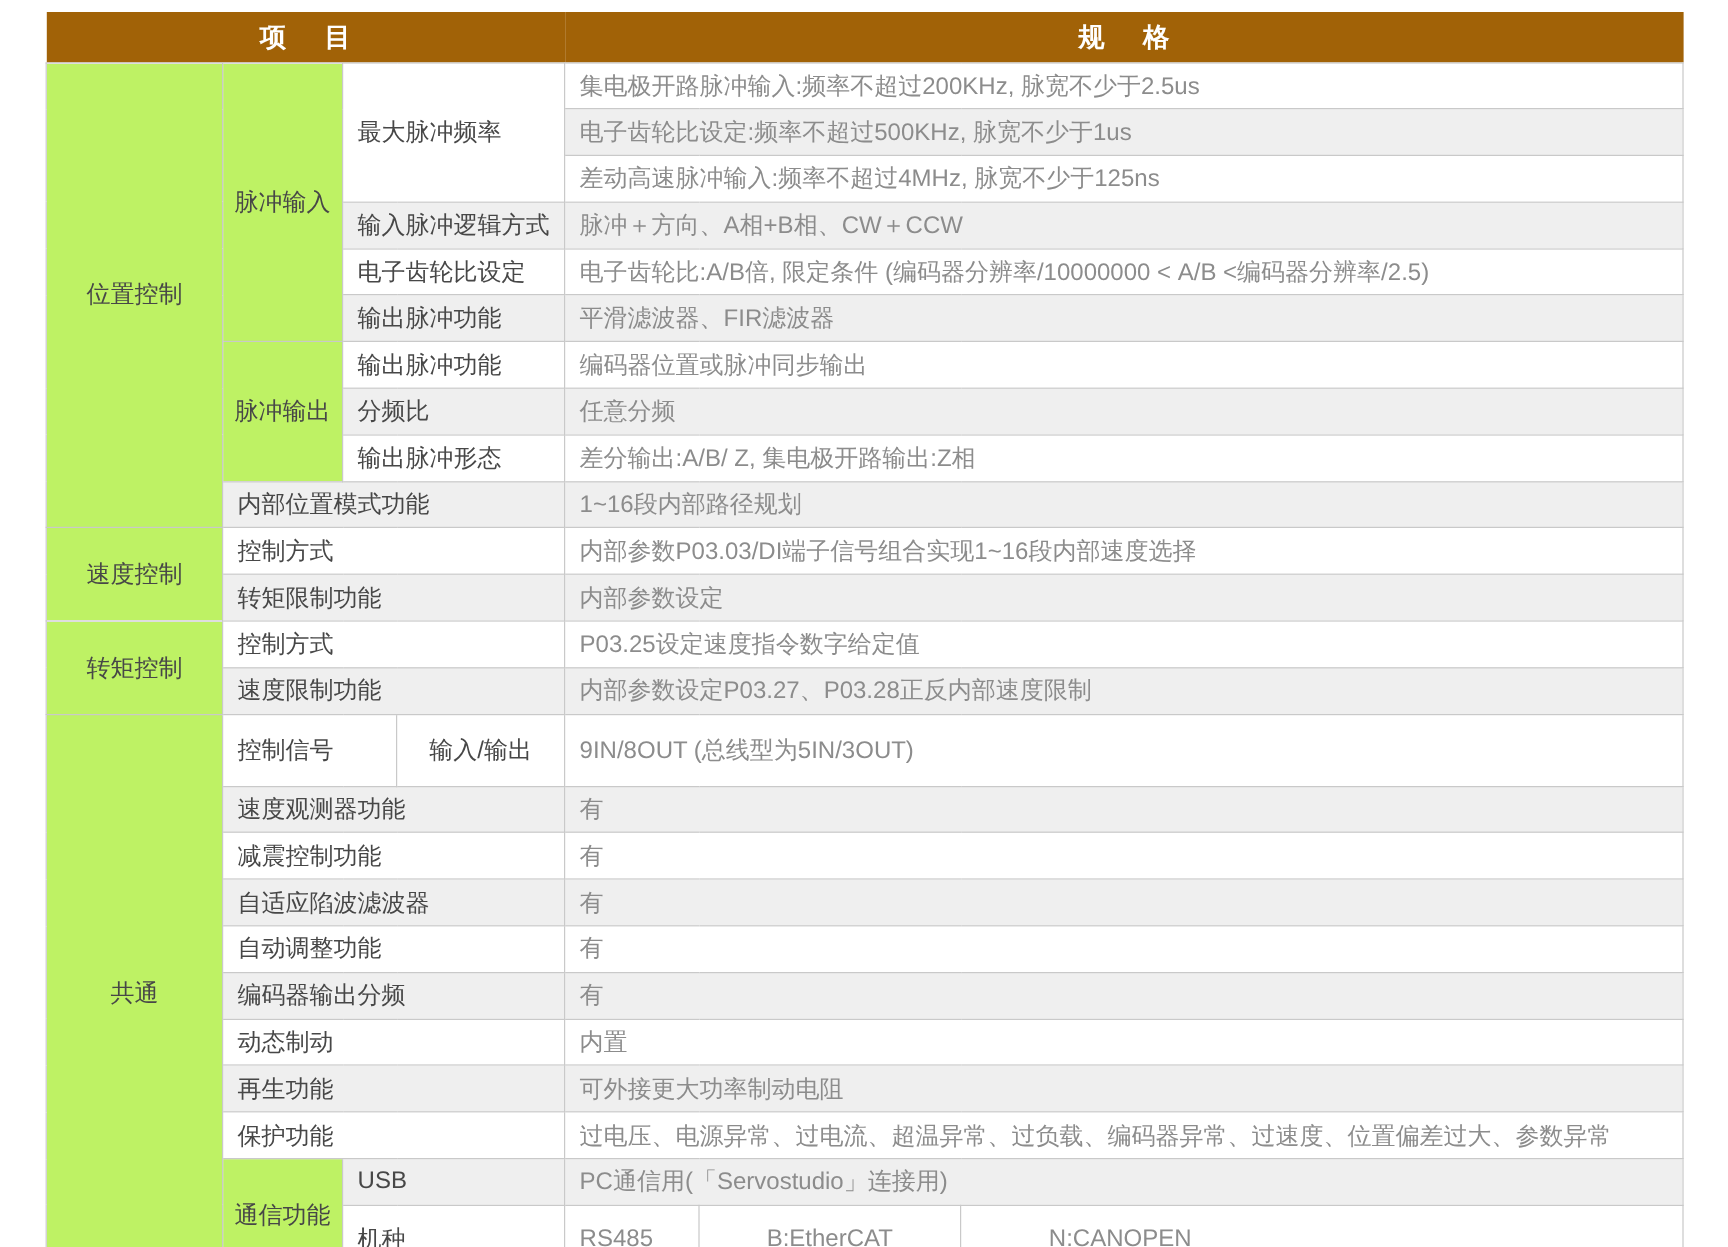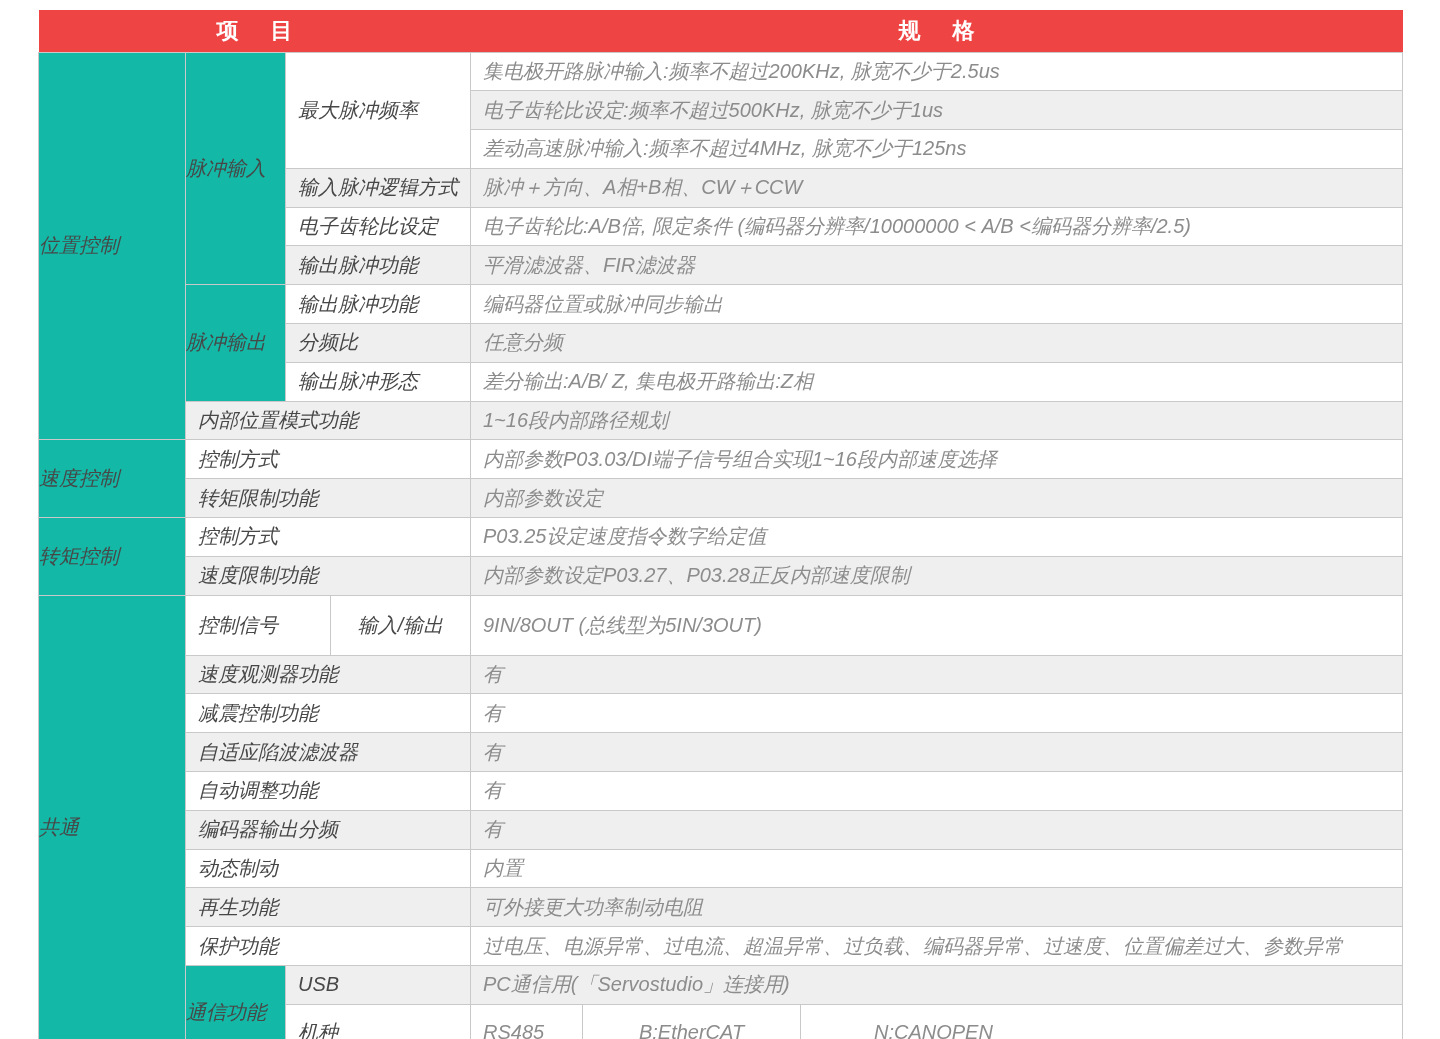--- a/index.html
+++ b/index.html
@@ -12,48 +12,47 @@
   .spec-table {
     position: absolute;
     left: 38px; top: 10px;
     width: 1364px;
     border-collapse: collapse;
     table-layout: fixed;
   }
   .spec-table thead tr { height: 42px; }
   .spec-table tbody tr { height: 38.8px; }
   th.head {
-    background: #ef4444;
+    background: #a16207;
     color: #ffffff;
     font-size: 22px;
     font-weight: 700;
     text-align: center;
     border: none;
     padding: 0;
   }
   th.head .sp {
     letter-spacing: 32px;
     margin-right: -32px;
   }
   td {
     border: 1px solid #C9C9C9;
     font-size: 20px;
     color: #8C8C8C;
     padding: 0 6px 0 12px;
     vertical-align: middle;
     white-space: nowrap;
     overflow: hidden;
-    font-style: italic;
   }
   td.label { color: #474747; }
   td.group {
     color: #474747;
-    text-align: left;
+    text-align: center;
     padding: 0;
-    background: #14b8a6;
+    background: #bef264;
   }
   td.center { text-align: center; padding: 16px; }
   td.canopen { padding-left: 73px; }
   tr.alt td.cell { background: #EFEFEF; }
   td.cell { background: #ffffff; }
 </style>
 </head>
 <body>
 
 <table class="spec-table">

